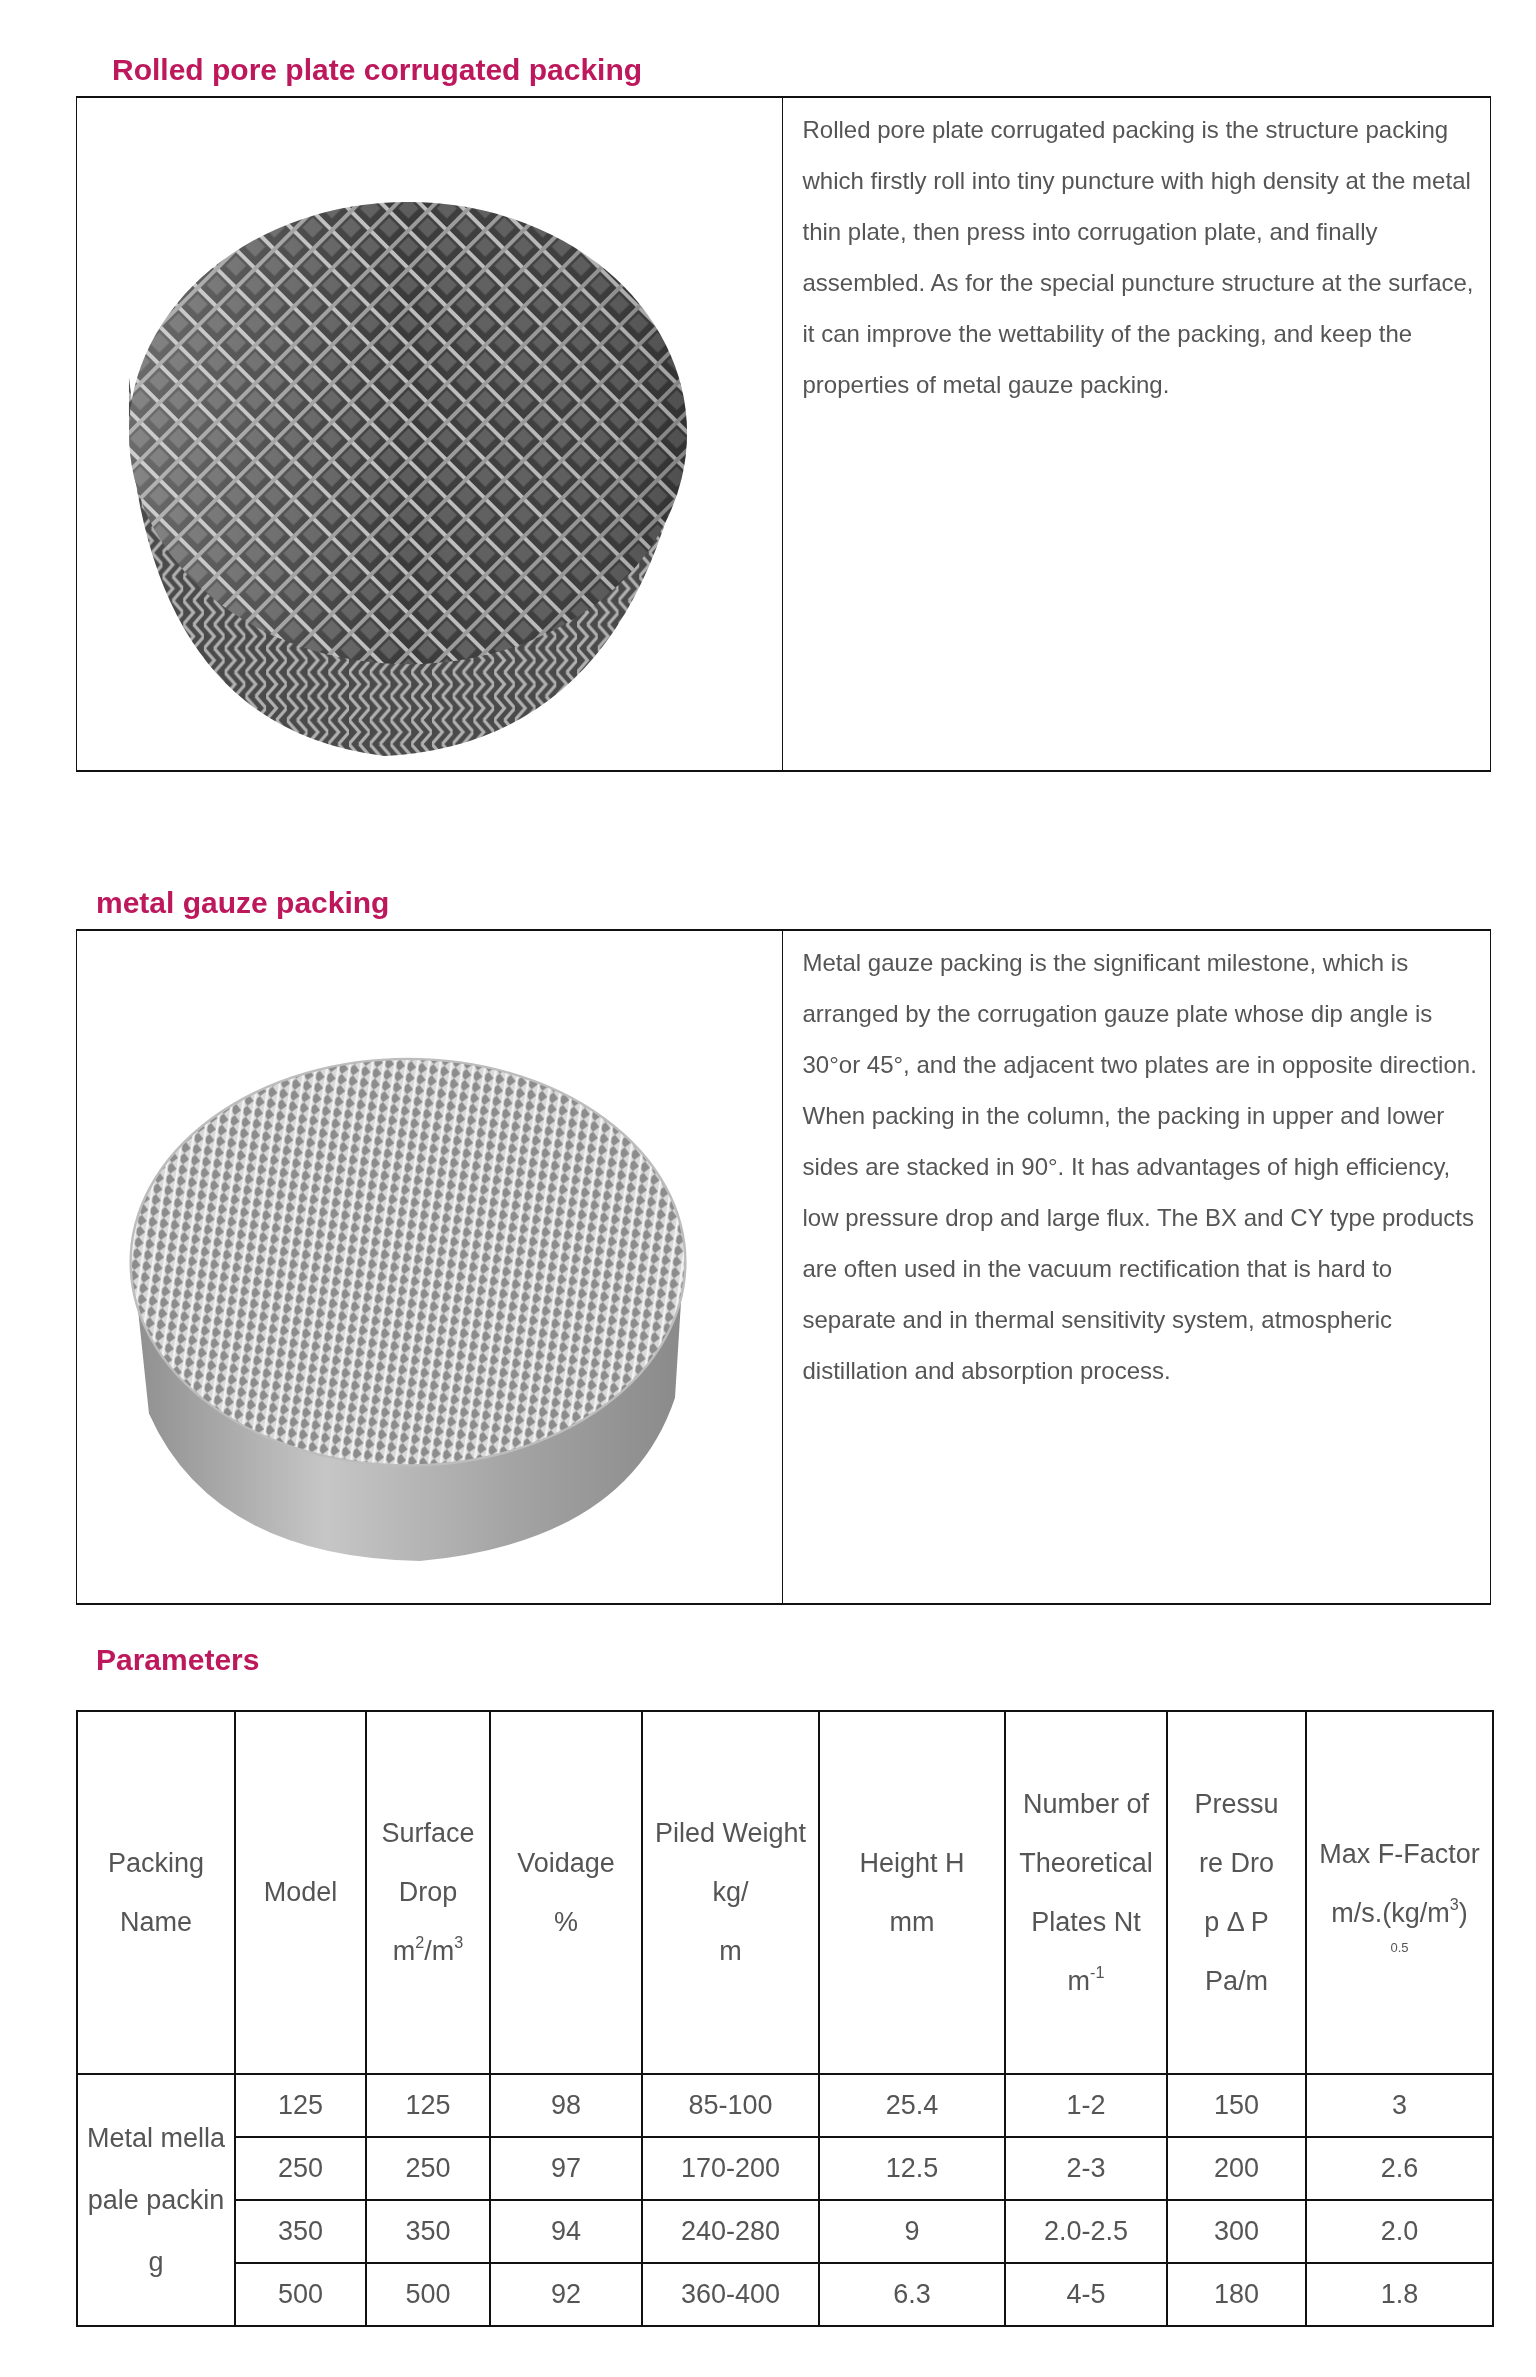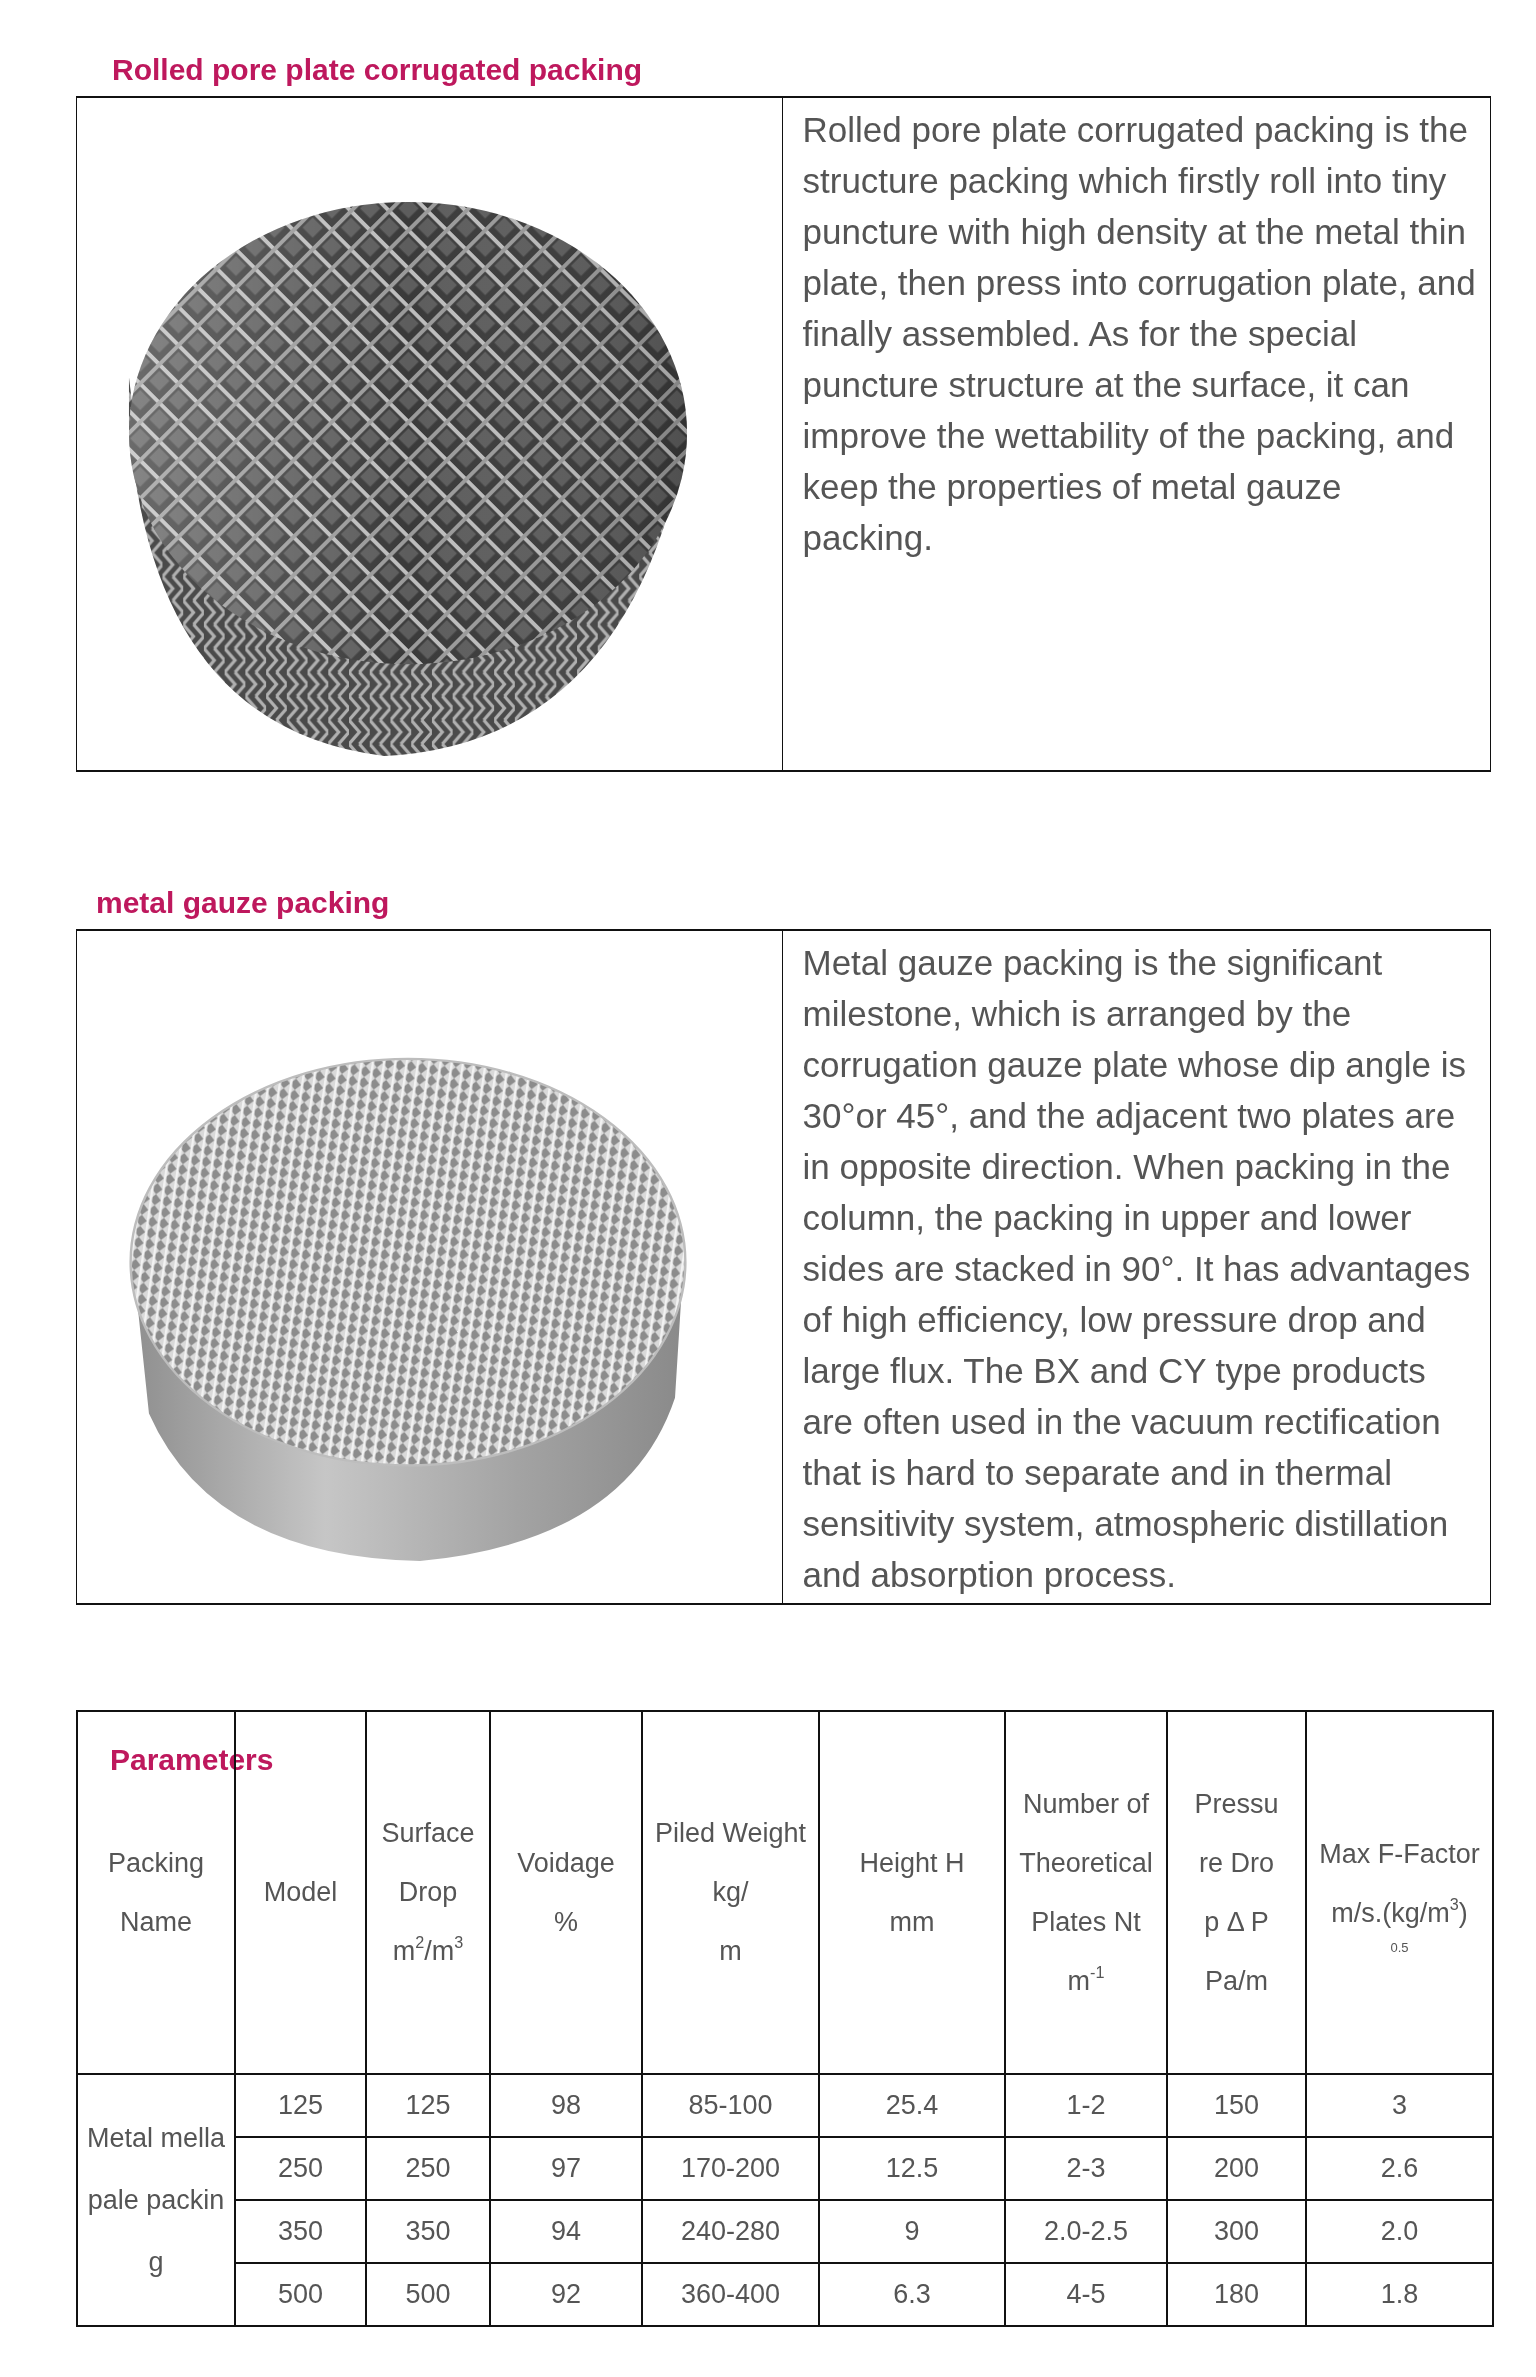--- a/index.html
+++ b/index.html
@@ -16,21 +16,21 @@
     border: 2.4px solid #111; box-sizing: border-box;
     border-left-width: 1.6px; border-right-width: 1.6px;
   }
   .product-table .img-cell {
     position: absolute; left: 0; top: 0; bottom: 0; width: 706px;
     border-right: 1.6px solid #111; box-sizing: border-box; overflow: hidden;
   }
   .product-table .desc-cell {
     position: absolute; left: 708px; top: 0; right: 0; bottom: 0;
     padding: 5.6px 11px 0 17.5px; box-sizing: border-box;
-    font-size: 35px; line-height: 51px; color: #555555;
+    font-size: 24px; line-height: 51px; color: #555555;
   }
   .product-image { position: absolute; display: block; }
 
   
   .params {
     position: absolute; left: 76px; top: 1710px; width: 1416px;
     border-collapse: collapse; table-layout: fixed;
     font-size: 27px; color: #555555;
   }
   .params th, .params td {
@@ -97,21 +97,21 @@
 
       <path d="M20 290 L40 480 Q120 660 380 665 Q640 640 700 460 L710 300 Q600 520 370 530 Q120 520 20 290 Z" fill="url(#band)"></path>
 
       <ellipse cx="365" cy="290" rx="348" ry="255" fill="url(#gauze)"></ellipse>
       <ellipse cx="365" cy="290" rx="348" ry="255" fill="none" stroke="#bdbdbd" stroke-width="3"></ellipse>
     </svg>
   </div>
   <div class="desc-cell">Metal gauze packing is the significant milestone, which is arranged by the corrugation gauze plate whose dip angle is 30°or 45°, and the adjacent two plates are in opposite direction. When packing in the column, the packing in upper and lower sides are stacked in 90°. It has advantages of high efficiency, low pressure drop and large flux. The BX and CY type products are often used in the vacuum rectification that is hard to separate and in thermal sensitivity system, atmospheric distillation and absorption process.</div>
 </div>
 
-<h2 class="heading" style="left:96px; top:1744px;margin-left:14px;">Parameters</h2>
+<h2 class="heading" style="left:96px; top:1644px;">Parameters</h2>
 <table class="params">
   <colgroup>
     <col style="width:158px">
       <col style="width:131px">
       <col style="width:124px">
       <col style="width:152px">
     <col style="width:177px">
       <col style="width:186px">
       <col style="width:162px">
       <col style="width:139px">

